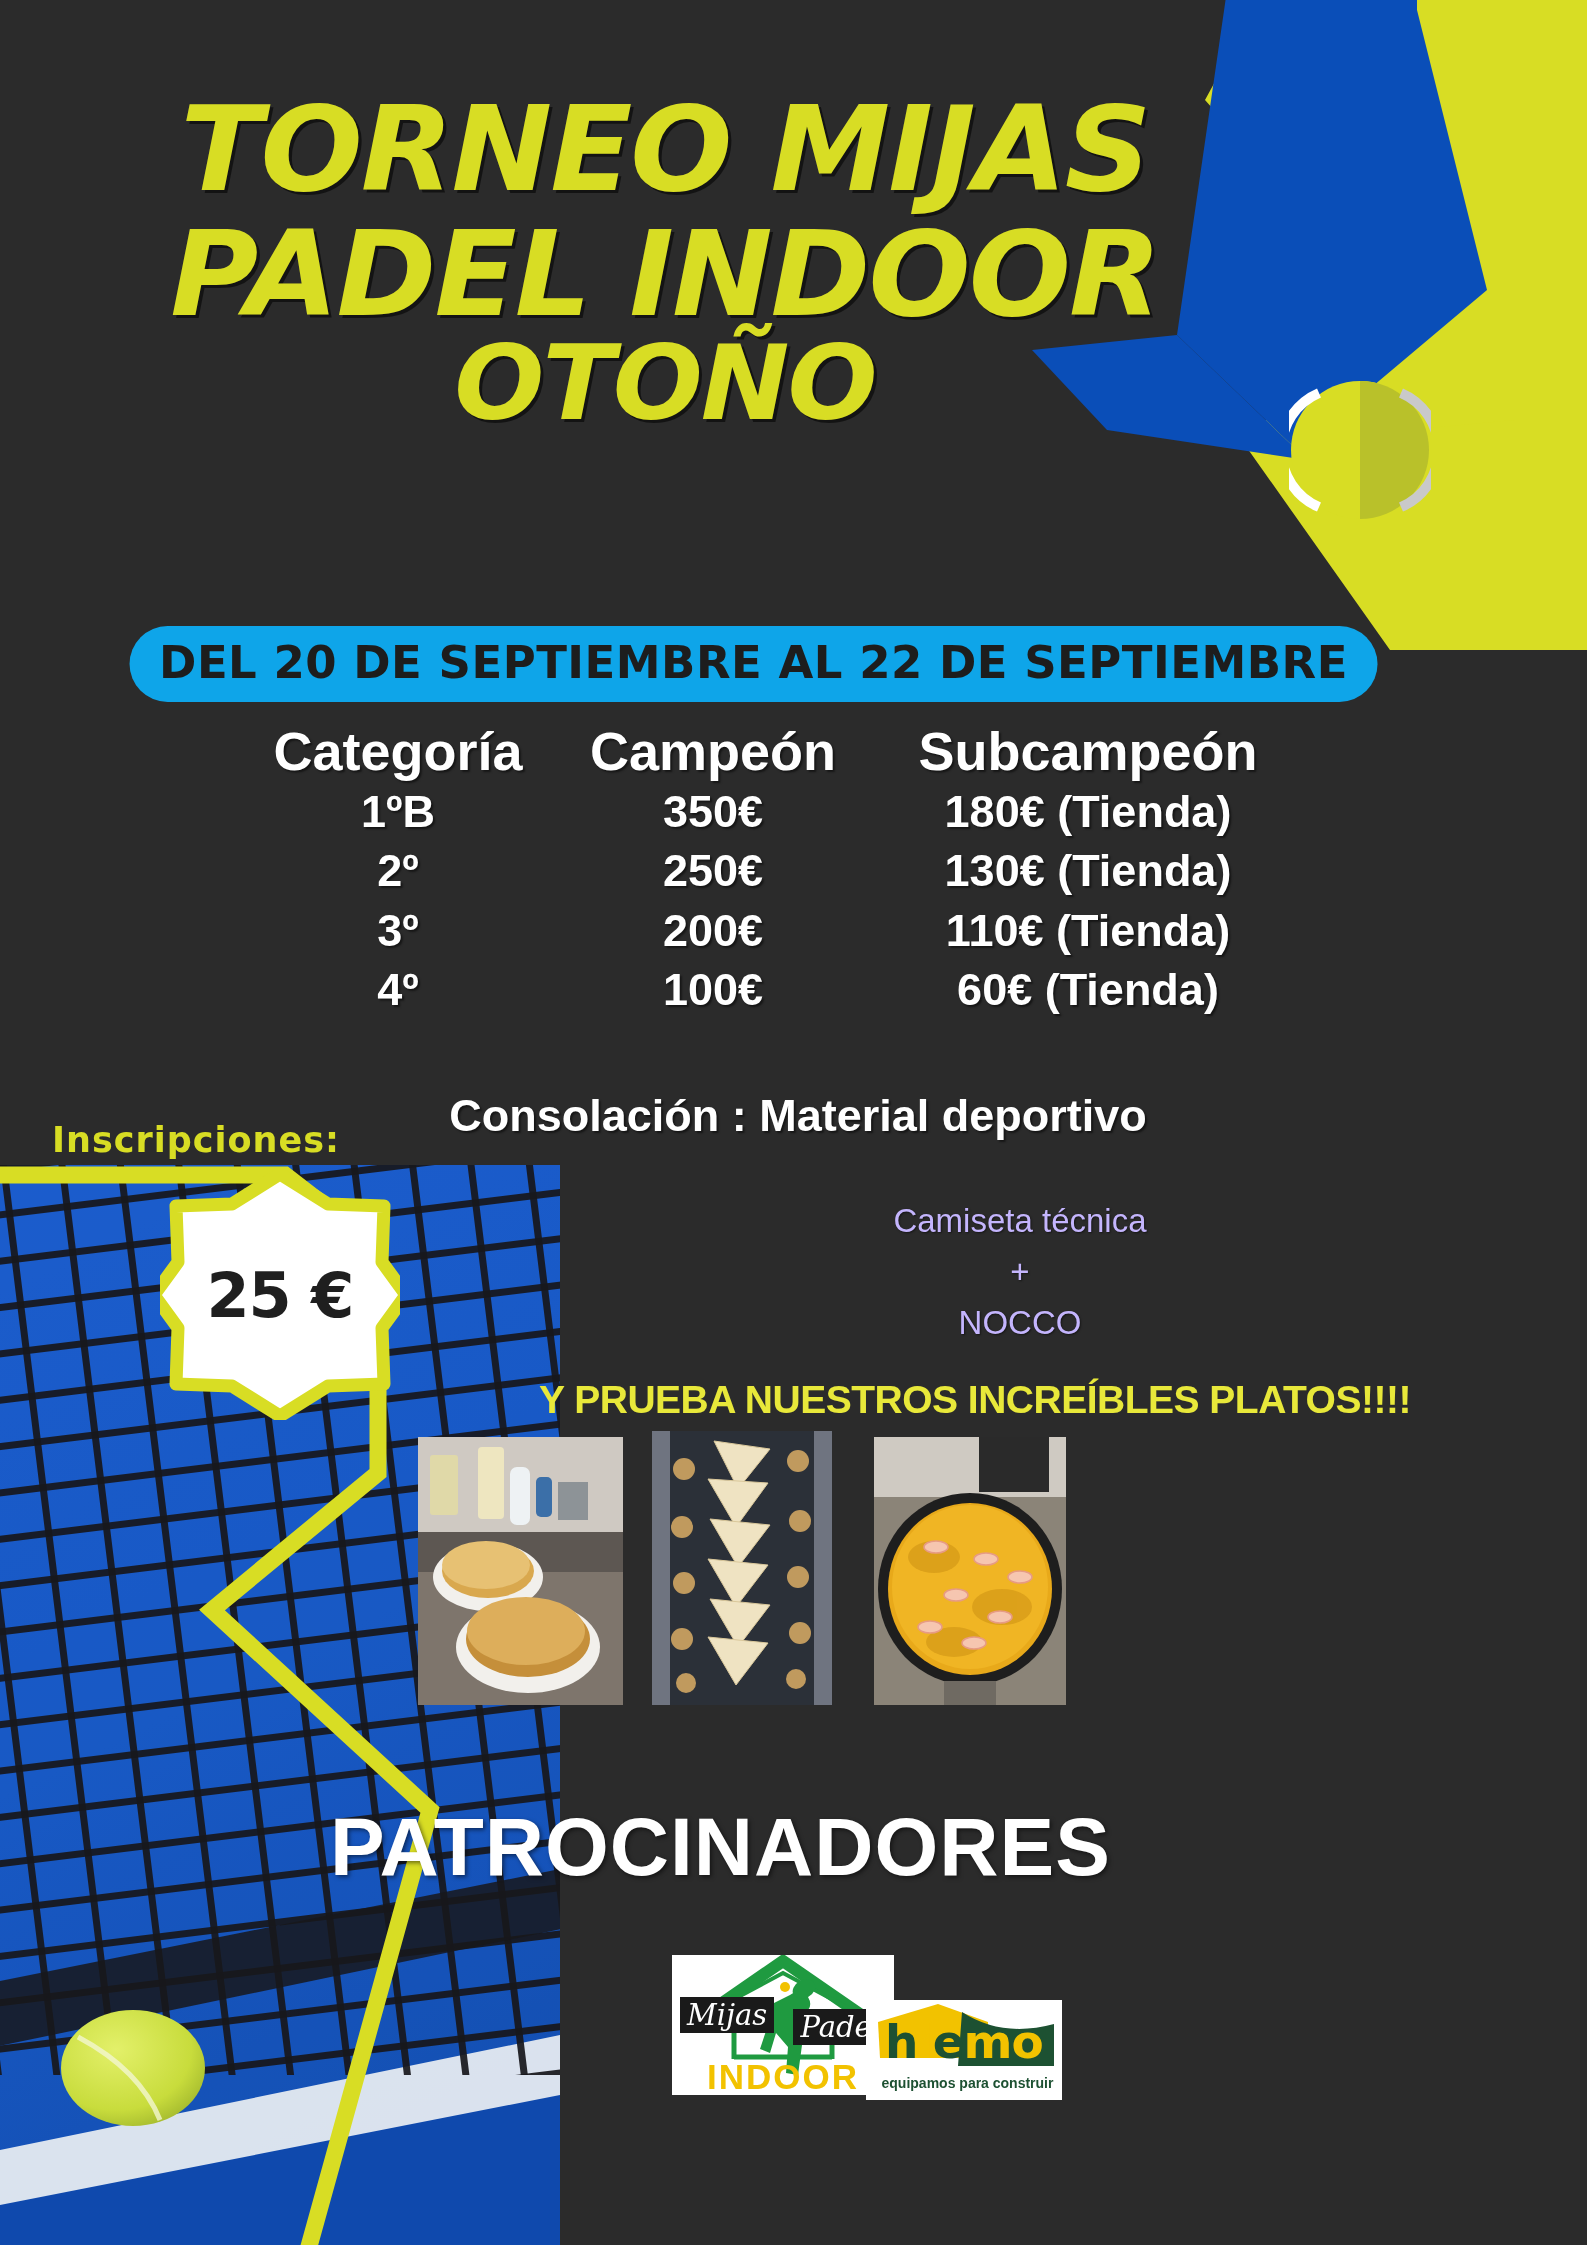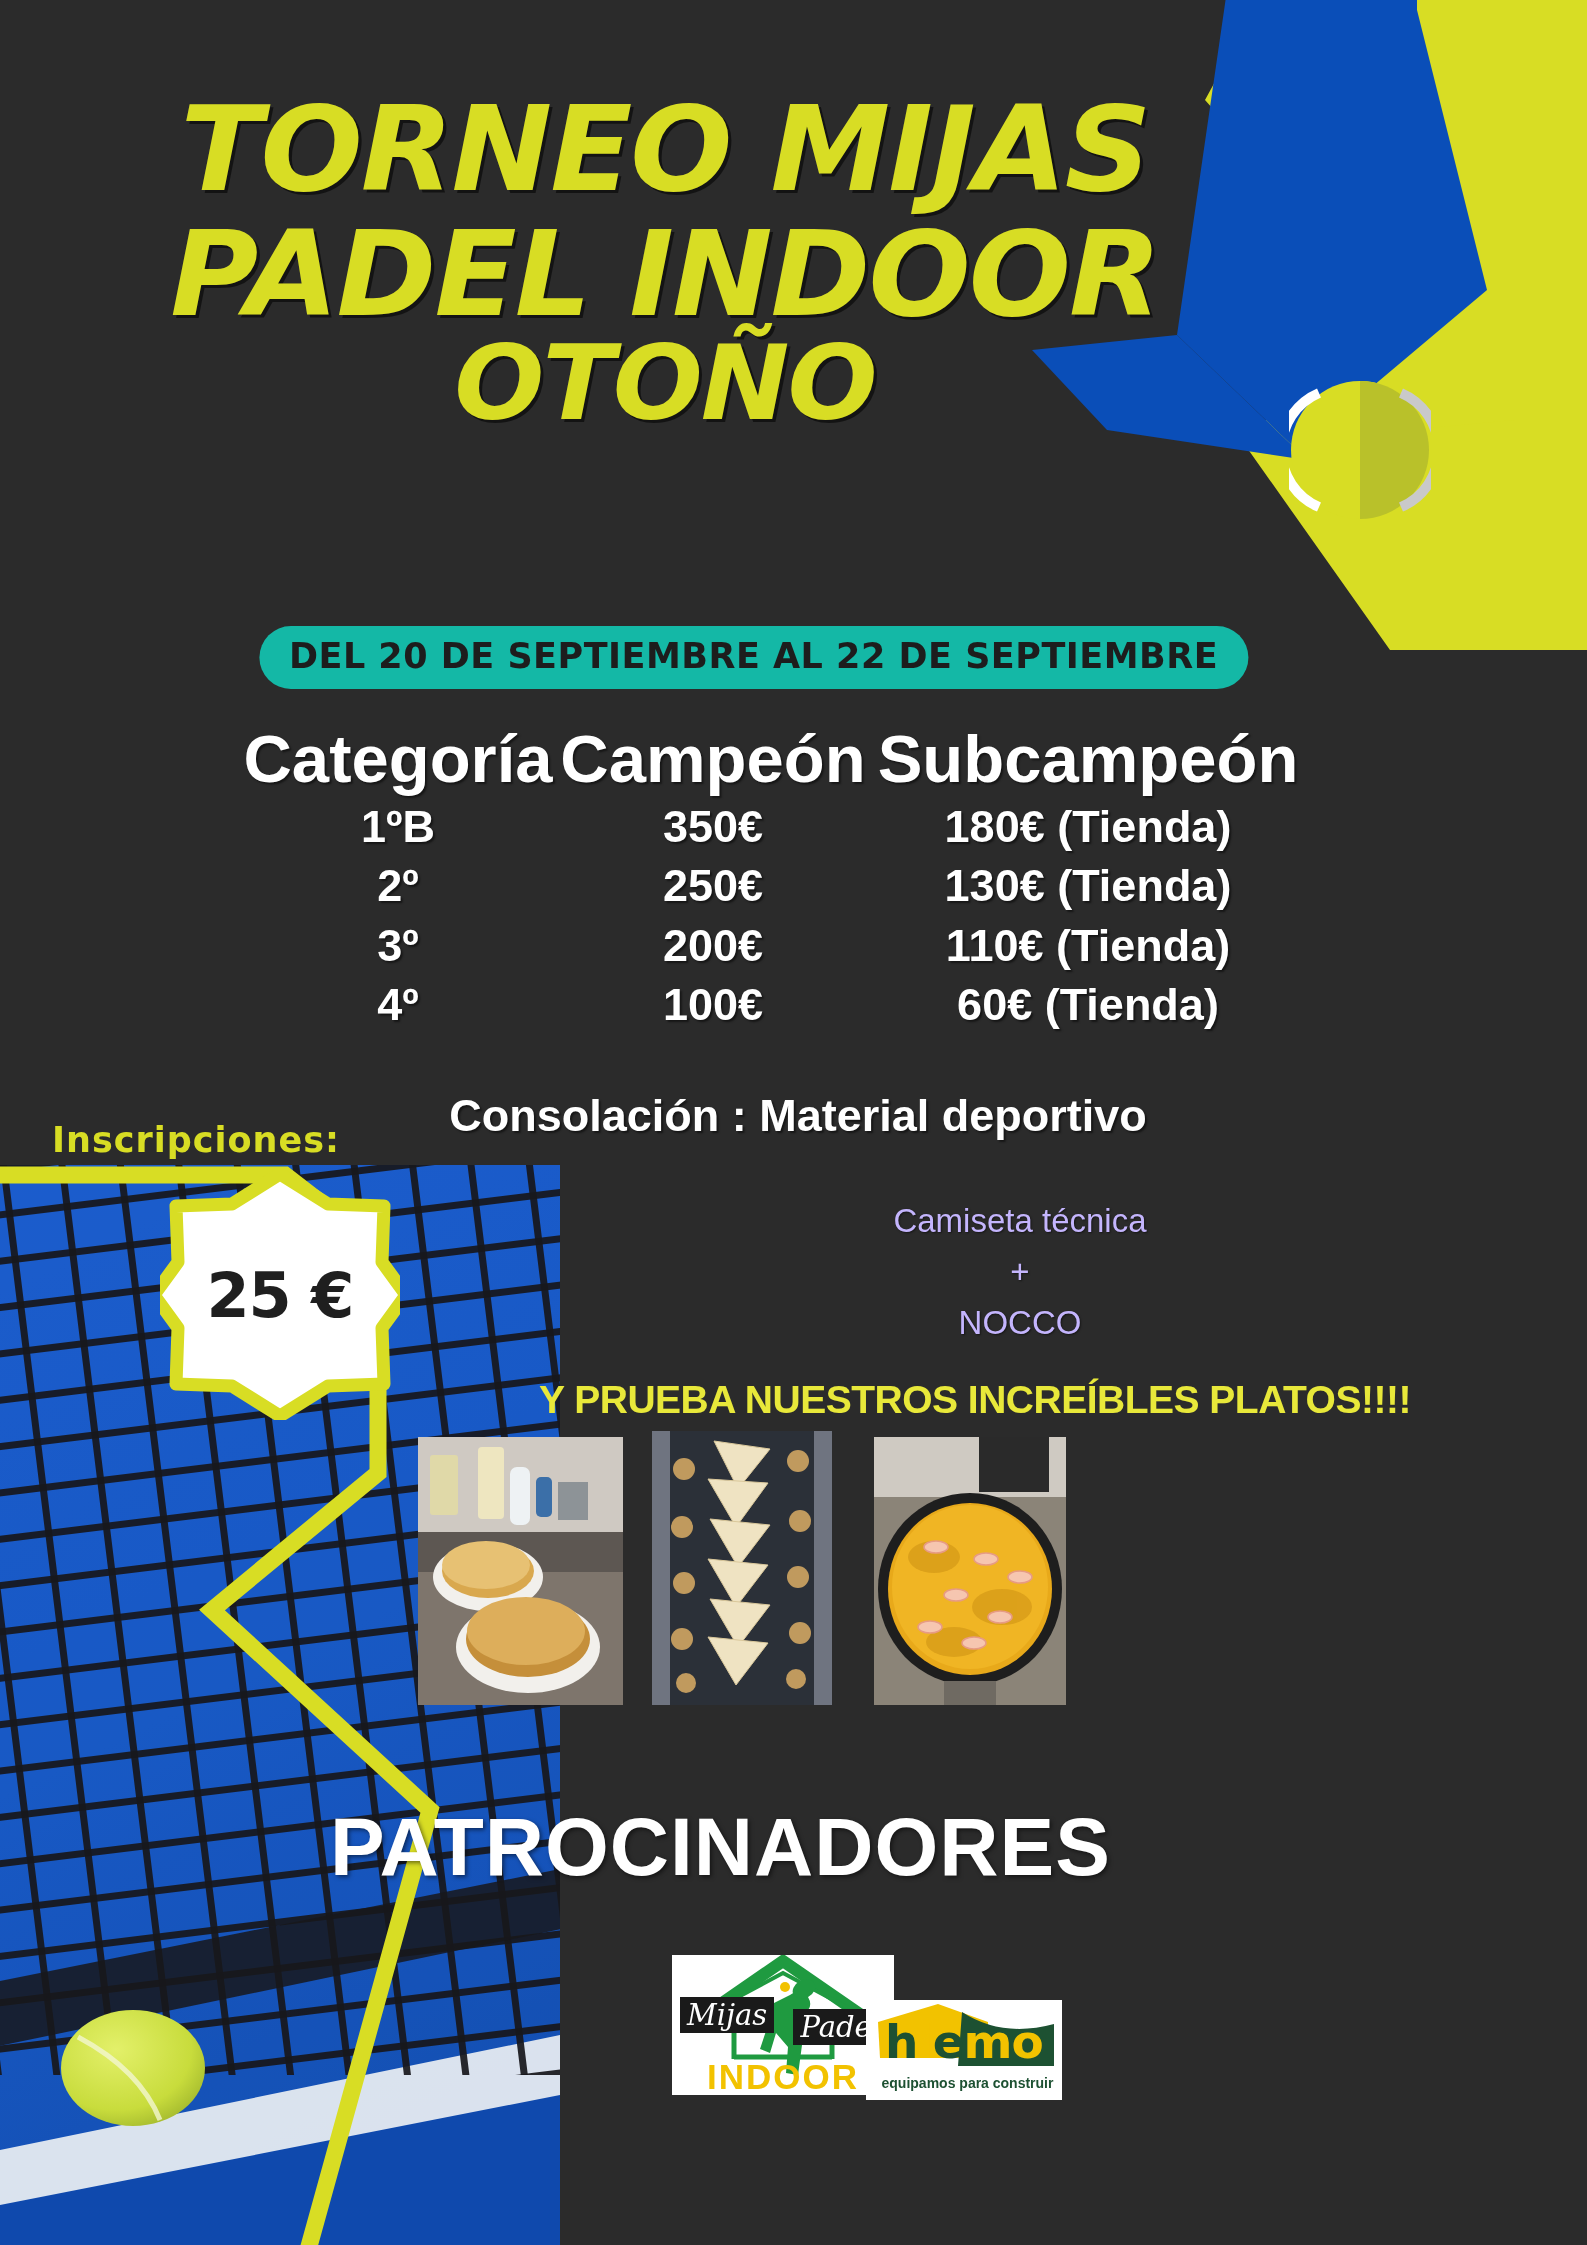--- a/index.html
+++ b/index.html
@@ -37,46 +37,46 @@
     text-shadow:3px 3px 0 rgba(0,0,0,0.55);
     transform:scaleX(1.02);
   }
   #title-1{font-size:118px;}
   #title-2{font-size:118px;margin-top:16px;}
   #title-3{font-size:104px;margin-top:8px;}
 
   
   #date-pill{
     position:absolute; left:50%; top:626px; transform:translateX(-40px) translateX(-50%);
-    background:#14b8a6;
+    background:#0ea5e9;
     color:#1d1d1d;
     border-radius:40px;
     padding:10px 30px 13px 30px;
     font-family:"DejaVu Sans",sans-serif;
     font-weight:bold;
-    font-size:35px;
+    font-size:45px;
     letter-spacing:0.5px;
     white-space:nowrap;
   }
 
   
   #prize-table{
     position:absolute; left:238px; top:720px; width:1070px;
     color:#ffffff;
   }
   #prize-table .row{display:flex;}
   #prize-table .c{
     text-align:center;
     font-family:"Liberation Sans",sans-serif;
     text-shadow:2px 2px 2px rgba(0,0,0,0.5);
   }
   #prize-table .c0{width:320px;}
   #prize-table .c1{width:310px;}
   #prize-table .c2{width:440px;}
-  #prize-table .head .c{font-size:67px;font-weight:bold;line-height:1.15;}
+  #prize-table .head .c{font-size:54px;font-weight:bold;line-height:1.15;}
   #prize-table .body .c{font-size:45px;font-weight:bold;line-height:1.32;}
 
   #consolacion{
     position:absolute; left:238px; top:1090px; width:1120px;
     text-align:center; color:#fff; font-size:45px; font-weight:bold;
     text-shadow:2px 2px 2px rgba(0,0,0,0.5);
   }
 
   
   #inscripciones-label{

